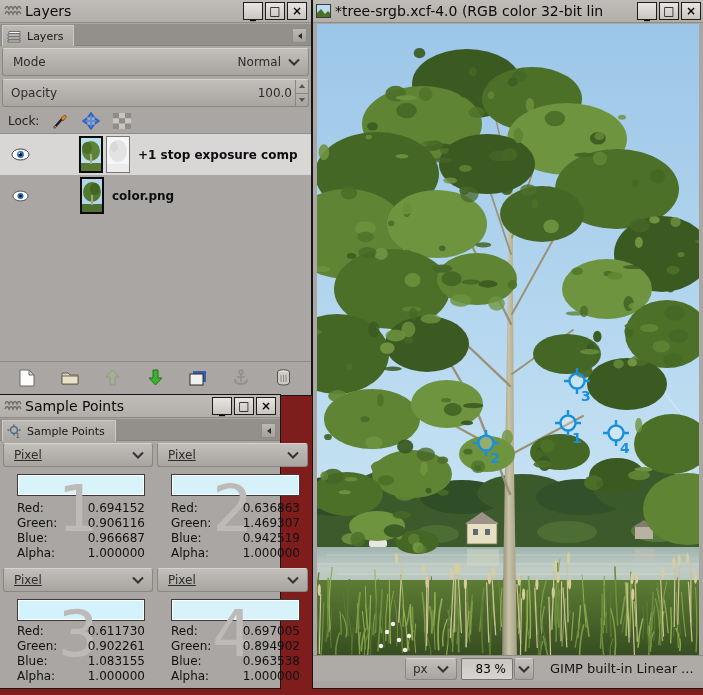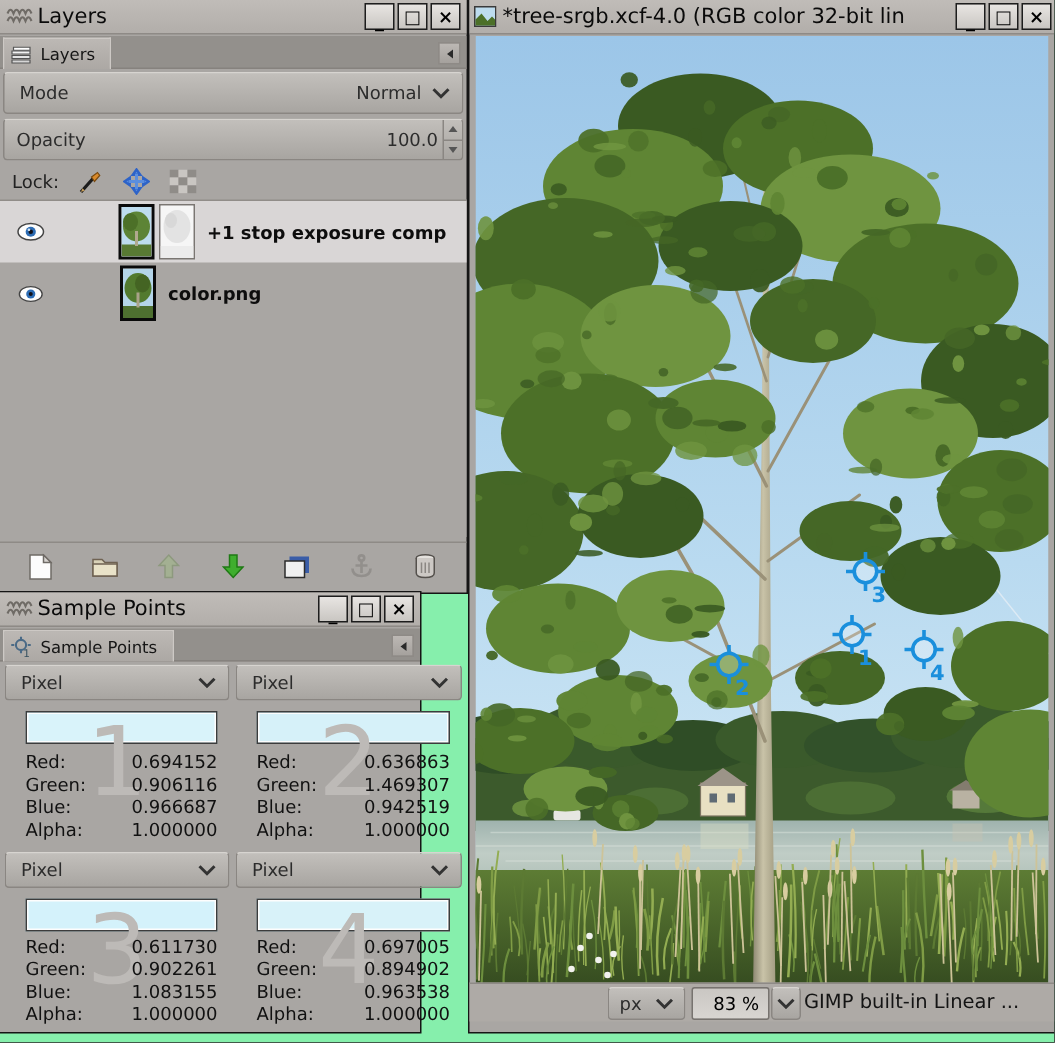--- a/index.html
+++ b/index.html
@@ -1,17 +1,17 @@
 <!DOCTYPE html>
 <html><head>
 <meta charset="utf-8">
 <style>
   html,body{margin:0;padding:0;background:#000;}
   *{box-sizing:border-box;}
-  #screen{position:relative;width:703px;height:695px;background:#86efac;overflow:hidden;
+  #screen{position:relative;width:703px;height:695px;background:#7f1d1d;overflow:hidden;
     font-family:"DejaVu Sans","Liberation Sans",sans-serif;color:#000;}
   .win{position:absolute;background:#a9a6a3;box-shadow:0 0 0 1px #151515;}
   .titlebar{position:absolute;left:0;top:0;right:0;height:23px;background:linear-gradient(#c0bcb8,#b2aeaa);
     border-bottom:1px solid #8e8a86;display:flex;align-items:center;}
   .title{font-size:14px;color:#0a0a0a;white-space:nowrap;overflow:hidden;}
   .winbtns{position:absolute;top:2px;display:flex;gap:2px;}
   .wbtn{width:20px;height:18px;background:linear-gradient(#e8e5e2,#c9c6c2);border:1px solid #1d1d1d;
     font-size:12px;font-weight:bold;display:flex;align-items:center;justify-content:center;line-height:10px;}
   .wbtn.min span{transform:translateY(3px);}
   .tabbar{position:absolute;left:0;right:0;height:22px;background:#93908c;border-bottom:1px solid #86827e;}
@@ -26,21 +26,21 @@
   .lockrow{position:absolute;display:flex;align-items:center;font-size:12px;color:#222;}
   .lrow{position:absolute;left:0;right:0;display:flex;align-items:center;}
   .thumb{border:2px solid #0a0a0a;width:24px;height:37px;flex:none;}
   .lname{font-size:12px;font-weight:bold;color:#0d0d0d;margin-left:8px;white-space:nowrap;}
   .toolbar{position:absolute;left:0;right:0;bottom:2px;height:32px;border-top:1px solid #8e8a86;
     display:flex;align-items:center;justify-content:space-around;padding:0 6px;}
   .tbtn{width:30px;height:28px;display:flex;align-items:center;justify-content:center;}
   .sp-panel{position:absolute;}
   .combo{position:absolute;left:0;right:0;top:0;height:24px;background:linear-gradient(#c2bfbb,#a8a5a1);
     border:1px solid #8a8682;border-top-color:#d7d4d0;border-radius:3px;display:flex;align-items:center;
-    justify-content:space-between;padding:0 8px 0 10px;font-size:12px;color:#2c2c2c;}
+    justify-content:space-between;padding:0 8px 0 10px;font-size:12px;color:#2c2c2c;text-decoration:underline;}
   .swatch{position:absolute;left:14px;right:8px;top:31px;height:22px;border:1px solid #3c3c3c;
     box-shadow:inset 0 0 0 1px #fdfdfd;}
   .ghost{position:absolute;left:0;right:0;top:34px;text-align:center;font-size:64px;color:#bdbab7;
     z-index:0;line-height:1;pointer-events:none;}
   .prow{position:absolute;left:14px;right:8px;height:15px;display:flex;justify-content:space-between;
     font-size:12px;color:#111;z-index:1;}
   .statusbar{position:absolute;left:0;right:0;bottom:7px;height:26px;background:#aeaaa6;
     border-top:1px solid #8e8a86;display:flex;align-items:center;font-size:12px;}
   .sunken{background:linear-gradient(#cac7c3,#d8d5d1);border:1px solid #77736f;border-radius:2px;}
   svg{display:block;}
@@ -923,16 +923,16 @@
           </svg>
       </div>
       <div class="sunken" style="margin-left:4px;width:52px;height:22px;display:flex;align-items:center;justify-content:flex-end;padding:0 6px;">
         <span>83 %</span>
       </div>
       <div class="raised" style="position:static;margin-left:1px;width:20px;height:22px;justify-content:center;">
         <svg class="chev" viewBox="0 0 12 8">
             <path d="M1 1.5 L6 6.5 L11 1.5" fill="none" stroke="#333" stroke-width="2"></path>
           </svg>
       </div>
-      <span style="margin-left:2px;font-size:13px;color:#141414;white-space:nowrap;">GIMP built-in Linear ...</span>
+      <span style="margin-left:16px;font-size:13px;color:#141414;white-space:nowrap;">GIMP built-in Linear ...</span>
     </div>
   </div>
 </div>
 
 </body></html>

